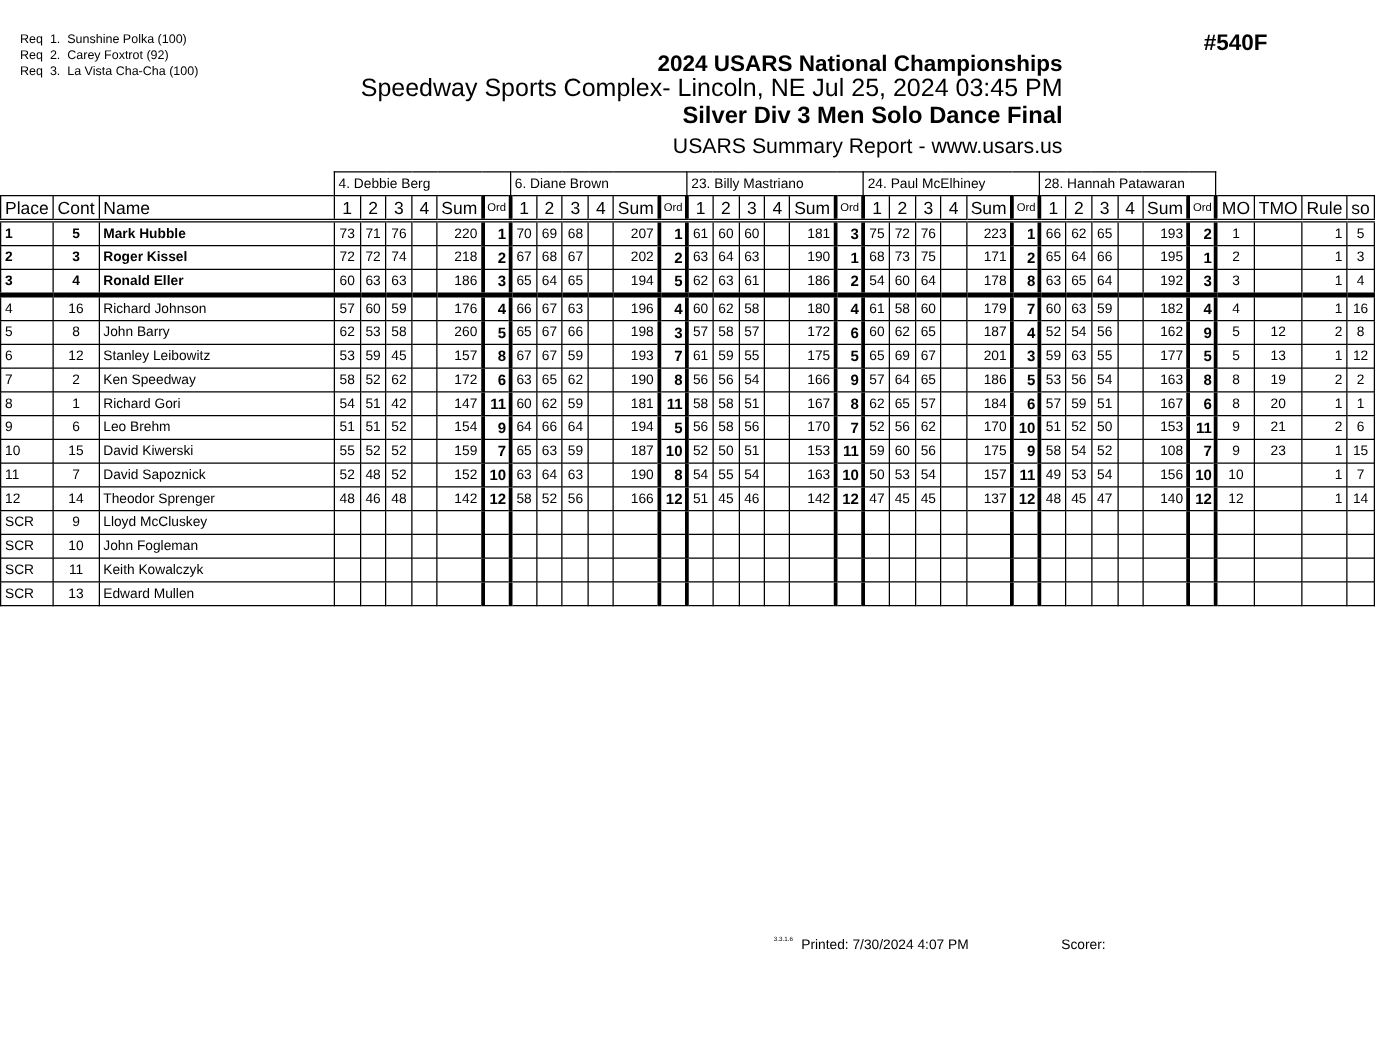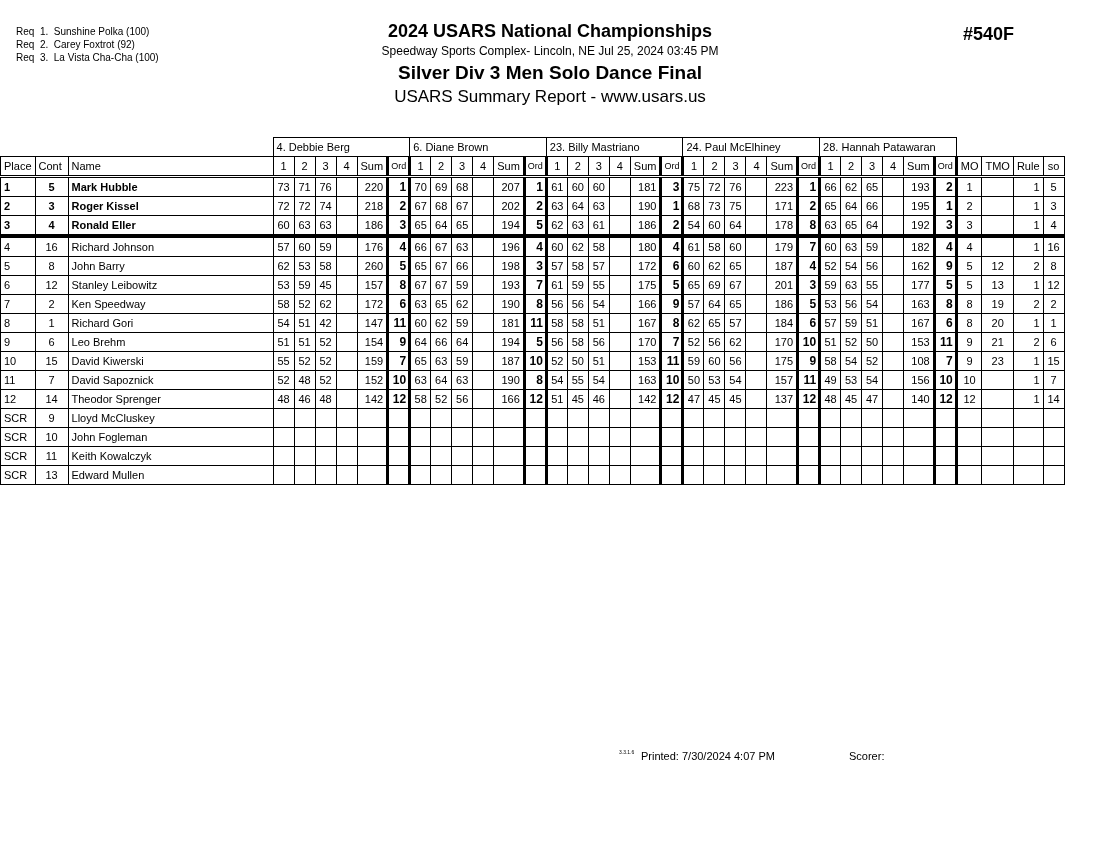--- a/index.html
+++ b/index.html
@@ -1,30 +1,30 @@
 <!DOCTYPE html>
 <html><head>
 <meta charset="utf-8">
 <style>
   html, body { margin:0; padding:0; background:#ffffff; }
   body { width:1100px; height:850px; position:relative; font-family:"Liberation Sans", sans-serif; color:#000; overflow:hidden; }
   .reqs { position:absolute; left:16px; top:25px; font-size:10px; line-height:13px; }
   .reqs div { white-space:pre; }
-  .hdr { position:absolute; left:250px; width:600px; top:20px; text-align:center; }
+  .hdr { position:absolute; left:250px; width:600px; top:40px; text-align:right; }
   .hdr .t1 { font-size:18px; font-weight:bold; line-height:22px; }
-  .hdr .t2 { font-size:12px; line-height:18px; }
+  .hdr .t2 { font-size:20px; line-height:18px; }
   .hdr .t3 { font-size:19px; font-weight:bold; line-height:26px; }
   .hdr .t4 { font-size:17px; line-height:22px; }
   .evid { position:absolute; left:963px; top:24px; font-size:18px; font-weight:bold; }
 
   table.res { position:absolute; left:0; top:137px; border-collapse:collapse; font-size:11px; table-layout:fixed; }
   table.res td { border:1px solid #000; height:18px; padding:0 3px; white-space:nowrap; overflow:hidden; }
   table.res tr.judges td { height:18px; font-size:11px; }
   table.res tr.judges td.blank { border:none; }
-  table.res tr.colhdr td { font-size:11px; height:18px; }
+  table.res tr.colhdr td { font-size:14px; height:18px; }
   table.res td.c { text-align:center; }
   table.res td.r { text-align:right; }
   table.res td.ord { font-weight:bold; font-size:12px; text-align:right; border-left:3px solid #000; border-right:3px solid #000; padding:0 2px; }
   table.res tr.colhdr td.ord { font-weight:normal; font-size:9px; text-align:right; }
   table.res tr.top td { font-weight:bold; }
   table.res tr.top td.sc, table.res tr.top td.sm, table.res tr.top td.extra { font-weight:normal; }
   table.res tr.sep td { border-bottom:4px solid #000; }
   table.res tr.colhdr td { border-bottom:3px double #000; }
 
   .footer { position:absolute; top:750px; font-size:11px; }

